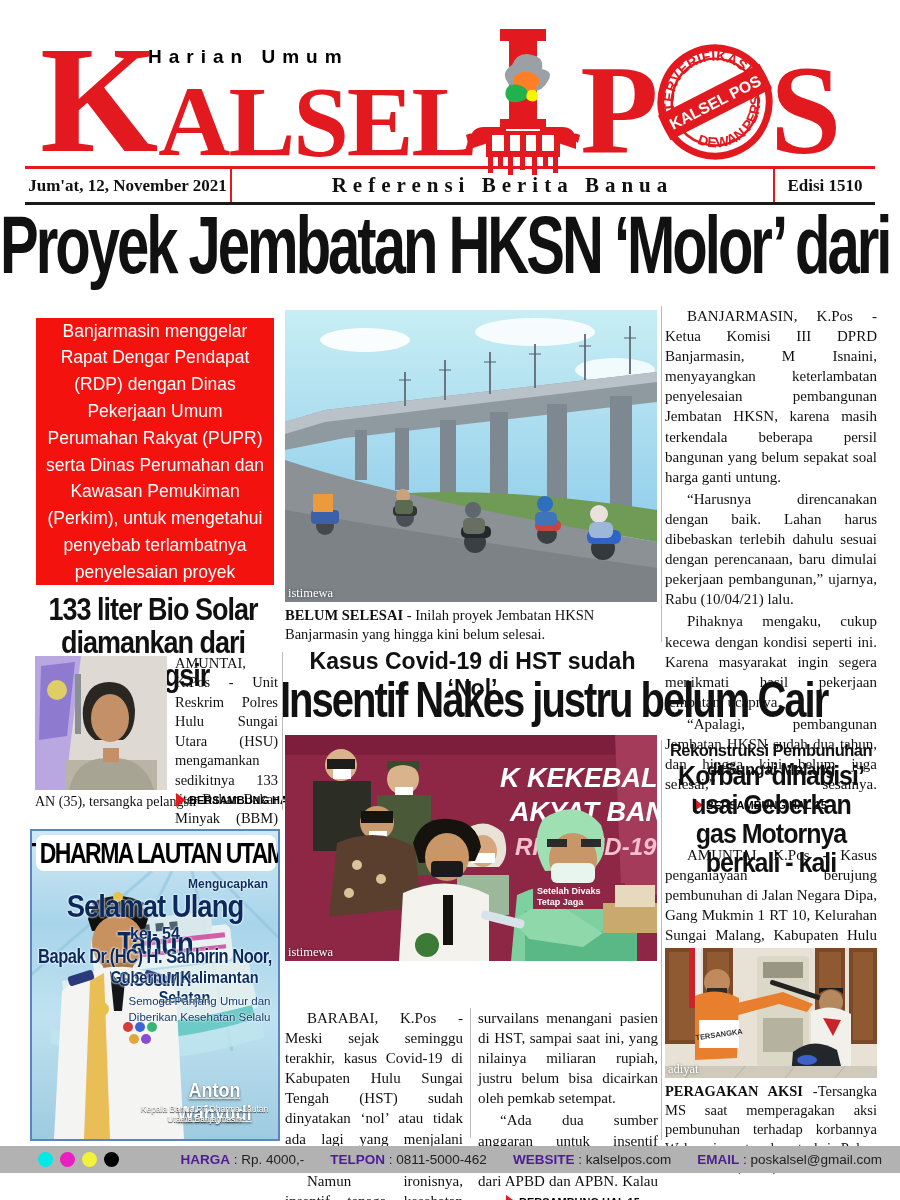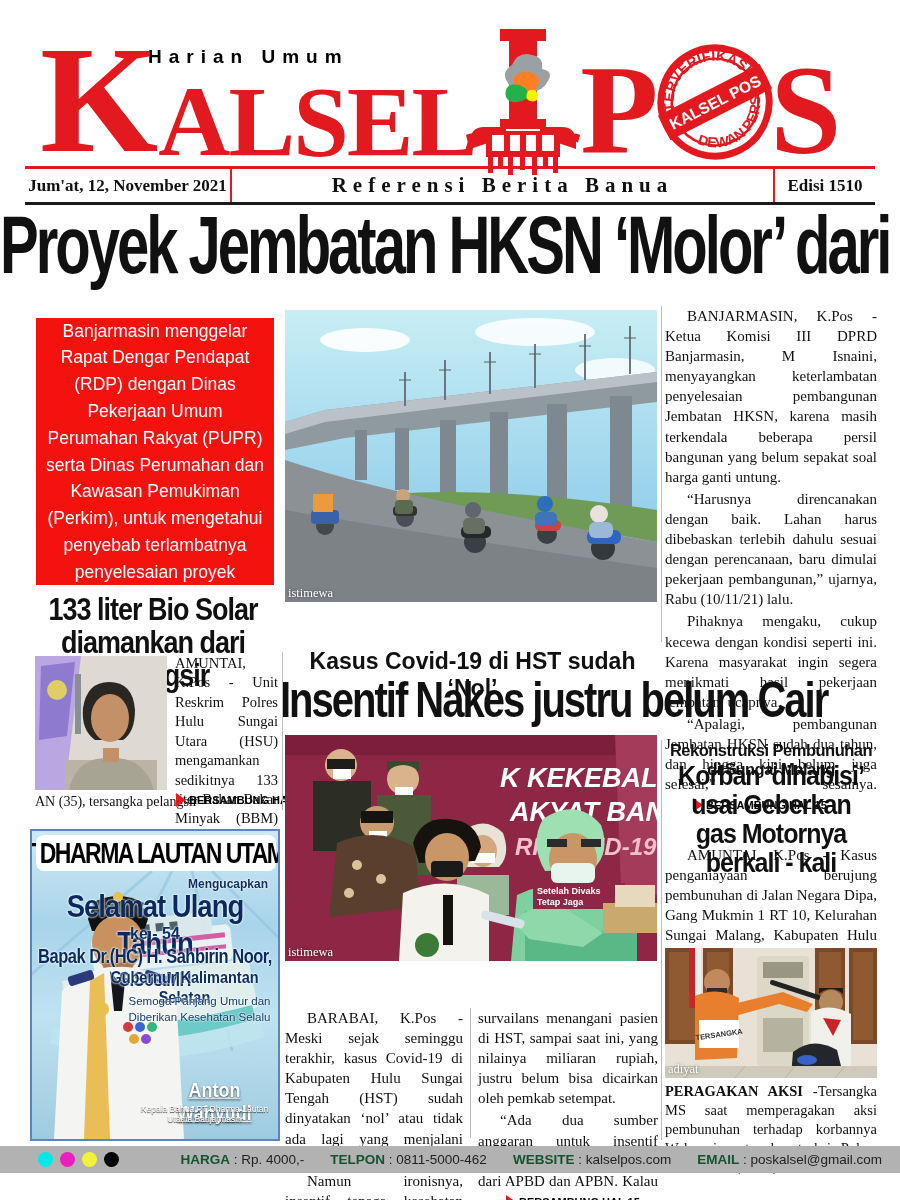--- a/index.html
+++ b/index.html
@@ -90,21 +90,21 @@
      text-shadow:0 1px 2px rgba(0,0,0,.8);text-decoration:underline;font-weight:bold;transform:scaleY(1.1);}
   .ad-signer-title{top:273px;left:100px;width:145px;text-align:center;font-weight:normal;font-size:8.5px;color:#fff;
      text-shadow:0 1px 1px rgba(0,0,0,.8);}
 
   
   .footer-bar{left:0;top:1146px;width:900px;height:27px;background:#b2b2b2;
      display:flex;align-items:center;font-family:"Liberation Sans",sans-serif;font-size:13.5px;}
   .cmyk{display:flex;gap:7px;margin-left:38px;}
   .dot{width:15px;height:15px;border-radius:50%;}
   .footer-items{display:flex;gap:26px;margin-left:auto;margin-right:18px;color:#222;}
-  .footer-items b{color:#14532d;}
+  .footer-items b{color:#4c1d95;}
 </style>
 </head>
 <body>
 
 <div class="page">
 
   <div class="abs tagline">Harian Umum</div>
 
   <div class="abs title-row">
     <span class="t-red t-k">K</span>
@@ -245,24 +245,27 @@
           <rect x="302" y="220" width="34" height="14" rx="6" fill="#2f63c4"></rect>
         <circle cx="314" cy="204" r="9" fill="#e8e2da"></circle>
           <rect x="304" y="212" width="24" height="16" rx="6" fill="#9db7d8"></rect>
         <circle cx="40" cy="216" r="9" fill="#44494e"></circle>
           <rect x="26" y="200" width="28" height="14" rx="4" fill="#3b62a8"></rect>
         <rect x="28" y="184" width="20" height="18" fill="#eb9a3c"></rect>
       </g>
     </svg>
     <span class="credit">istimewa</span>
   </div>
+  <div class="abs caption" style="left:285px;top:606px;width:372px;">
+    <b>BELUM SELESAI</b><span> - Inilah proyek Jembatan HKSN Banjarmasin yang hingga kini belum selesai.</span>
+  </div>
 
   <div class="abs body-col" style="left:665px;top:306px;width:212px;">
     <p class="noindent" style="text-indent:22px;"><span class="dateline"></span><span>BANJARMASIN, K.Pos - Ketua Komisi III DPRD Banjarmasin, M Isnaini, menyayangkan keterlambatan penyelesaian pembangunan Jembatan HKSN, karena masih terkendala beberapa persil bangunan yang belum sepakat soal harga ganti untung.</span></p>
-    <p>“Harusnya direncanakan dengan baik. Lahan harus dibebaskan terlebih dahulu sesuai dengan perencanaan, baru dimulai pekerjaan pembangunan,” ujarnya, Rabu (10/11/21) lalu.</p>
+    <p>“Harusnya direncanakan dengan baik. Lahan harus dibebaskan terlebih dahulu sesuai dengan perencanaan, baru dimulai pekerjaan pembangunan,” ujarnya, Rabu (10/04/21) lalu.</p>
     <p>Pihaknya mengaku, cukup kecewa dengan kondisi seperti ini. Karena masyarakat ingin segera menikmati hasil pekerjaan jembatan, ucapnya.</p>
     <p><span>“Apalagi, pembangunan Jembatan HKSN sudah dua tahun, dan hingga kini belum juga selesai,” sesalnya.</span>
        <span class="bersambung"><span class="tri"></span><span>BERSAMBUNG HAL 15</span></span></p>
   </div>
 
   <div class="abs cond hl-biosolar">133 liter Bio Solar diamankan dari Pelangsir</div>
 
   <div class="abs photo" style="left:35px;top:656px;width:132px;height:134px;">
     <svg width="132" height="134" viewBox="0 0 132 134">
       <rect width="132" height="134" fill="#ded9d2"></rect>

